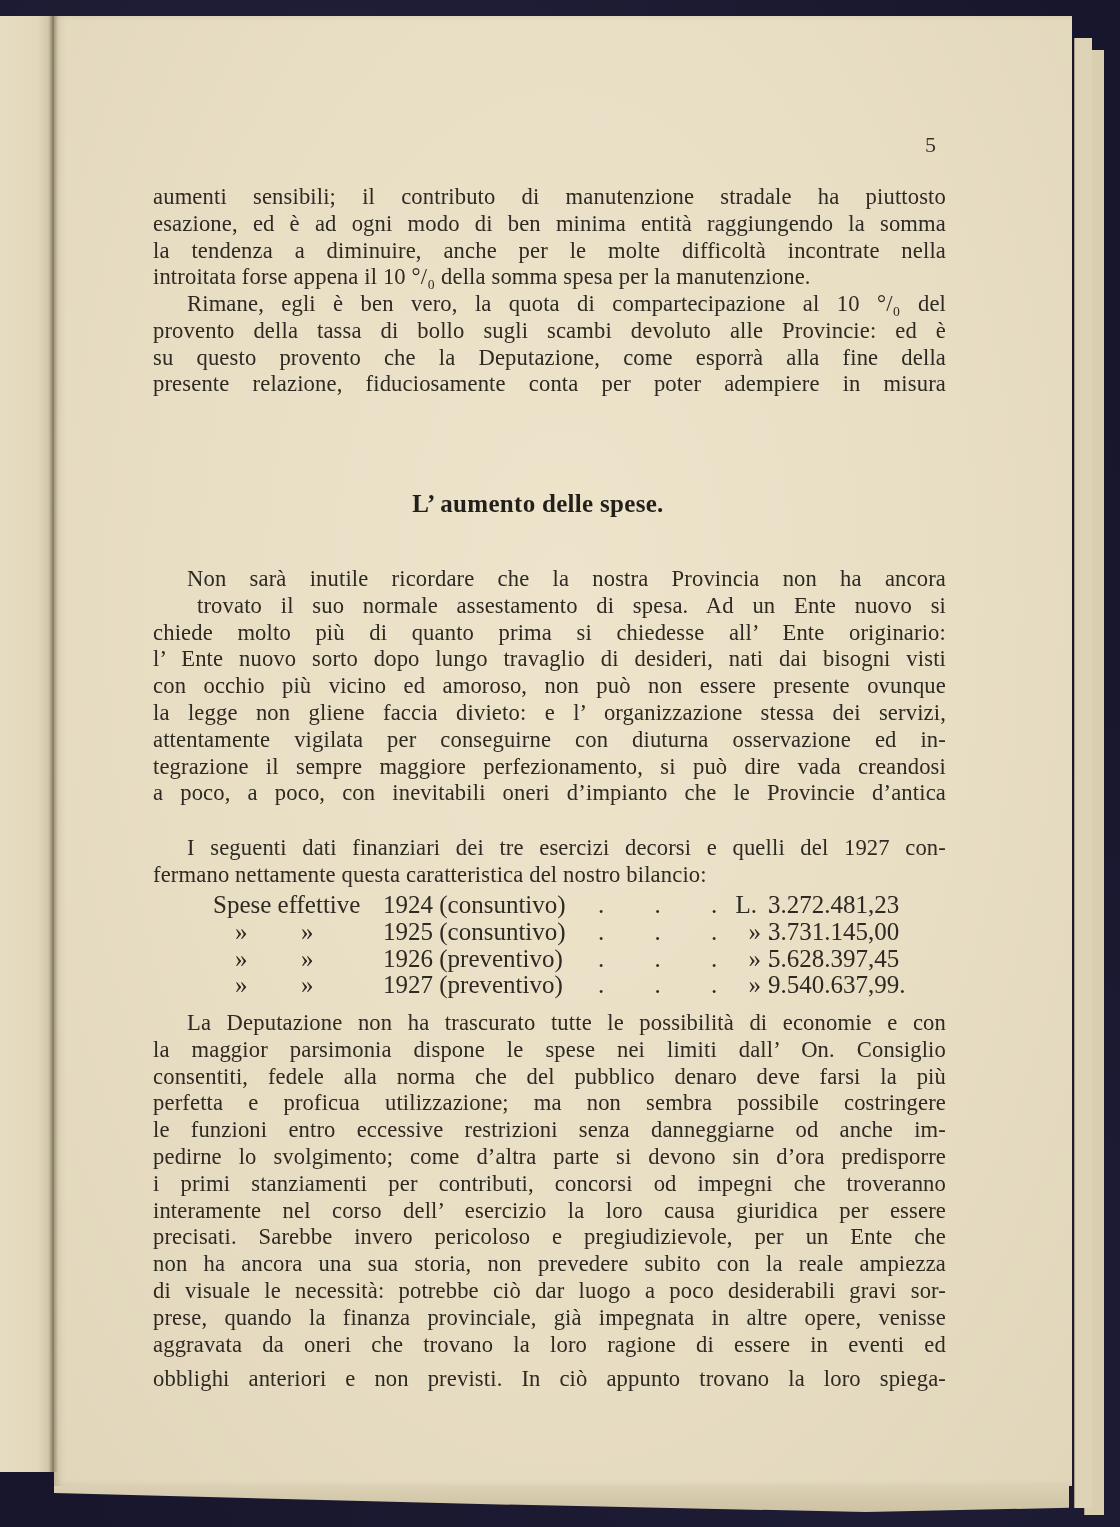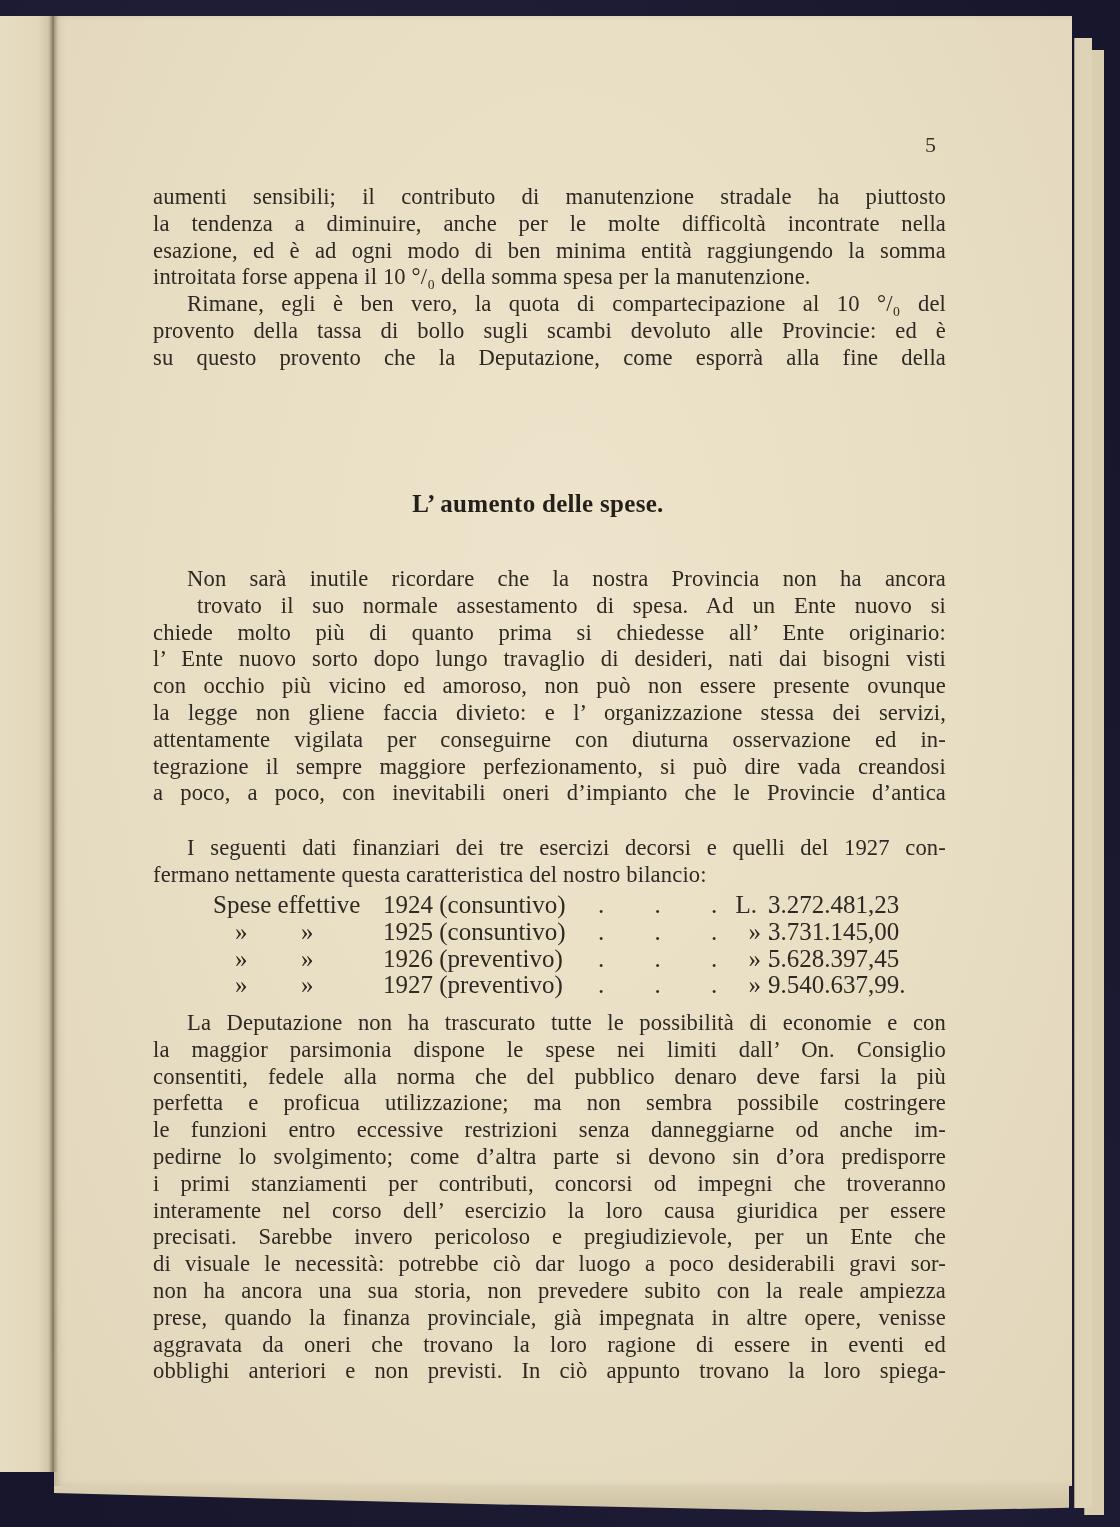--- a/index.html
+++ b/index.html
@@ -80,29 +80,30 @@
 <div class="under-sheet sheet-2"></div>
 <div class="bottom-edge"></div>
 
 <div class="page"></div>
 <div class="gutter-shadow"></div>
 
 <div class="page-number">5</div>
 
 <div class="text-block" style="top:184px;">
   <span class="line" style="white-space: normal;">aumenti sensibili; il contributo di manutenzione stradale ha piuttosto</span>
+  <span class="line" style="white-space: normal;">esazione, ed è ad ogni modo di ben minima entità raggiungendo la somma</span>
   <span class="line" style="white-space: normal;">la tendenza a diminuire, anche per le molte difficoltà incontrate nella</span>
-  <span class="line" style="white-space: normal;">esazione, ed è ad ogni modo di ben minima entità raggiungendo la somma</span>
   <span class="line last" style="white-space: normal;">introitata forse appena il 10 °/₀ della somma spesa per la manutenzione.</span>
 </div>
 
 <div class="text-block" style="top:291px;">
   <span class="line indent" style="white-space: normal;">Rimane, egli è ben vero, la quota di compartecipazione al 10 °/₀ del</span>
   <span class="line" style="white-space: normal;">provento della tassa di bollo sugli scambi devoluto alle Provincie: ed è</span>
   <span class="line" style="white-space: normal;">su questo provento che la Deputazione, come esporrà alla fine della</span>
+  <span class="line" style="white-space: normal;">presente relazione, fiduciosamente conta per poter adempiere in misura</span>
 </div>
 
 <div class="heading">L’ aumento delle spese.</div>
 
 <div class="text-block" style="top:566px;">
   <span class="line indent" style="white-space: normal;">Non sarà inutile ricordare che la nostra Provincia non ha ancora</span>
   <span class="line" style="white-space: normal; margin-left: 44px;">trovato il suo normale assestamento di spesa. Ad un Ente nuovo si</span>
   <span class="line" style="white-space: normal;">chiede molto più di quanto prima si chiedesse all’ Ente originario:</span>
   <span class="line" style="white-space: normal;">l’ Ente nuovo sorto dopo lungo travaglio di desideri, nati dai bisogni visti</span>
   <span class="line" style="white-space: normal;">con occhio più vicino ed amoroso, non può non essere presente ovunque</span>
@@ -154,18 +155,18 @@
 <div class="text-block" style="top:1010px;">
   <span class="line indent" style="white-space: normal;">La Deputazione non ha trascurato tutte le possibilità di economie e con</span>
   <span class="line" style="white-space: normal;">la maggior parsimonia dispone le spese nei limiti dall’ On. Consiglio</span>
   <span class="line" style="white-space: normal;">consentiti, fedele alla norma che del pubblico denaro deve farsi la più</span>
   <span class="line" style="white-space: normal;">perfetta e proficua utilizzazione; ma non sembra possibile costringere</span>
   <span class="line" style="white-space: normal;">le funzioni entro eccessive restrizioni senza danneggiarne od anche im-</span>
   <span class="line" style="white-space: normal;">pedirne lo svolgimento; come d’altra parte si devono sin d’ora predisporre</span>
   <span class="line" style="white-space: normal;">i primi stanziamenti per contributi, concorsi od impegni che troveranno</span>
   <span class="line" style="white-space: normal;">interamente nel corso dell’ esercizio la loro causa giuridica per essere</span>
   <span class="line" style="white-space: normal;">precisati. Sarebbe invero pericoloso e pregiudizievole, per un Ente che</span>
+  <span class="line" style="white-space: normal;">non ha ancora una sua storia, non prevedere subito con la reale ampiezza</span>
   <span class="line" style="white-space: normal;">di visuale le necessità: potrebbe ciò dar luogo a poco desiderabili gravi sor-</span>
-  <span class="line" style="white-space: normal;">non ha ancora una sua storia, non prevedere subito con la reale ampiezza</span>
   <span class="line" style="white-space: normal;">prese, quando la finanza provinciale, già impegnata in altre opere, venisse</span>
   <span class="line" style="white-space: normal;">aggravata da oneri che trovano la loro ragione di essere in eventi ed</span>
-  <span class="line" style="white-space: normal;">obblighi anteriori e non previsti. In ciò appunto trovano la loro spiega-</span>
+  <span class="line" style="white-space: normal; margin-top: 8px;">obblighi anteriori e non previsti. In ciò appunto trovano la loro spiega-</span>
 </div>
 
 </body></html>

